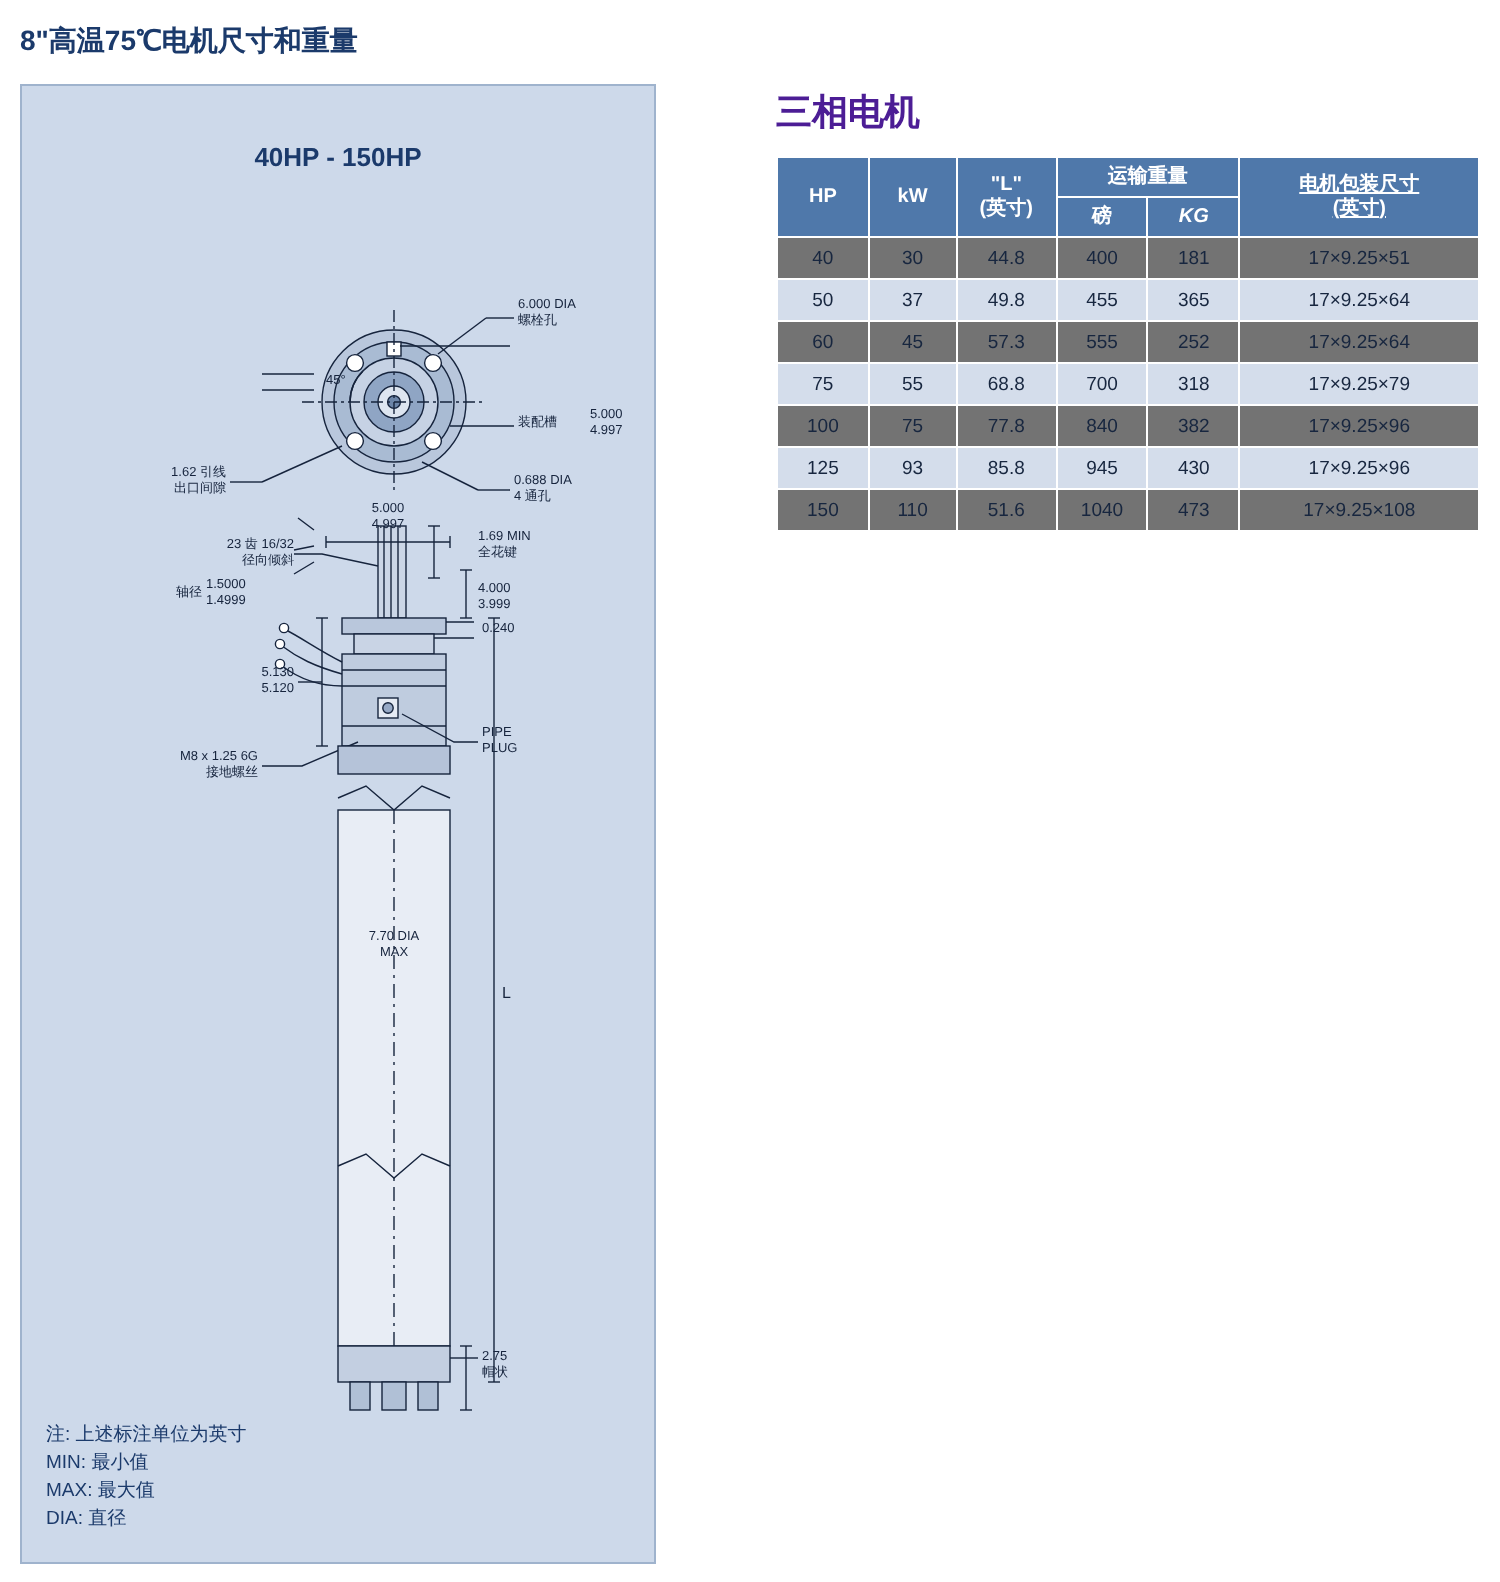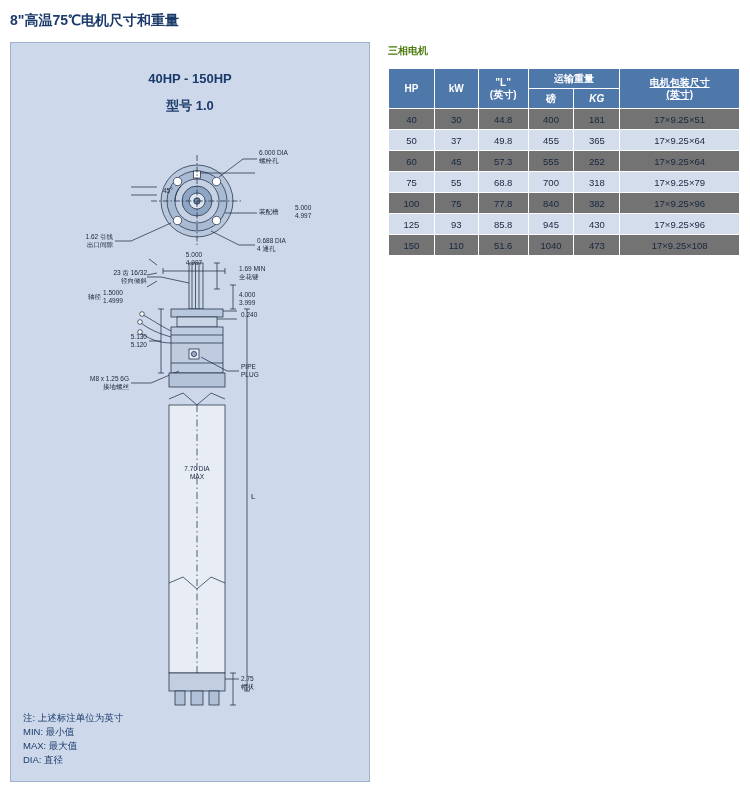--- a/index.html
+++ b/index.html
@@ -20,21 +20,21 @@
     font-size: 14px;
     font-weight: bold;
     color: #1b3a6b;
     letter-spacing: 0px;
   }
   
   .drawing-panel {
     position: absolute;
     left: 10px;
     top: 42px;
-    width: 360px;
+    width: 318px;
     height: 740px;
     background: #cdd9ea;
     border: 1px solid #9fb3cd;
   }
   .dwg-title {
     position: absolute;
     width: 100%;
     text-align: center;
     font-size: 13px;
     font-weight: bold;
@@ -69,23 +69,23 @@
   .lbl.r { text-align: right; }
 
   
   .table-wrap {
     position: absolute;
     left: 388px;
     top: 44px;
     width: 352px;
   }
   .table-title {
-    font-size: 10px;
+    font-size: 18px;
     font-weight: bold;
-    color: #4d7c0f;
+    color: #4c1d95;
     margin-bottom: 10px;
   }
   table.spec {
     border-collapse: collapse;
     width: 352px;
     font-size: 9.5px;
   }
   table.spec th, table.spec td {
     border: 1px solid #ffffff;
     text-align: center;
@@ -116,21 +116,20 @@
   .col-pk { width: 120px; text-decoration: underline; }
 </style>
 </head>
 <body>
 
 <div class="page-title">8"高温75℃电机尺寸和重量</div>
 
 <div class="drawing-panel">
 
   <div class="dwg-title t1">40HP - 150HP</div>
-  <div class="dwg-title t2">型号 1.0</div>
 
   <div class="canvas">
     <svg width="360" height="600" viewBox="0 0 360 600">
       <g stroke="#16243d" fill="none" stroke-width="0.7">
 
         <g>
           <circle cx="186" cy="88" r="36" fill="#b9c7dc" stroke="#16243d"></circle>
           <circle cx="186" cy="88" r="30" fill="#a9bbd3" stroke="#16243d"></circle>
           <circle cx="186" cy="88" r="22" fill="#c6d2e4" stroke="#16243d"></circle>
           <circle cx="186" cy="88" r="15" fill="#8fa5c4" stroke="#16243d"></circle>

